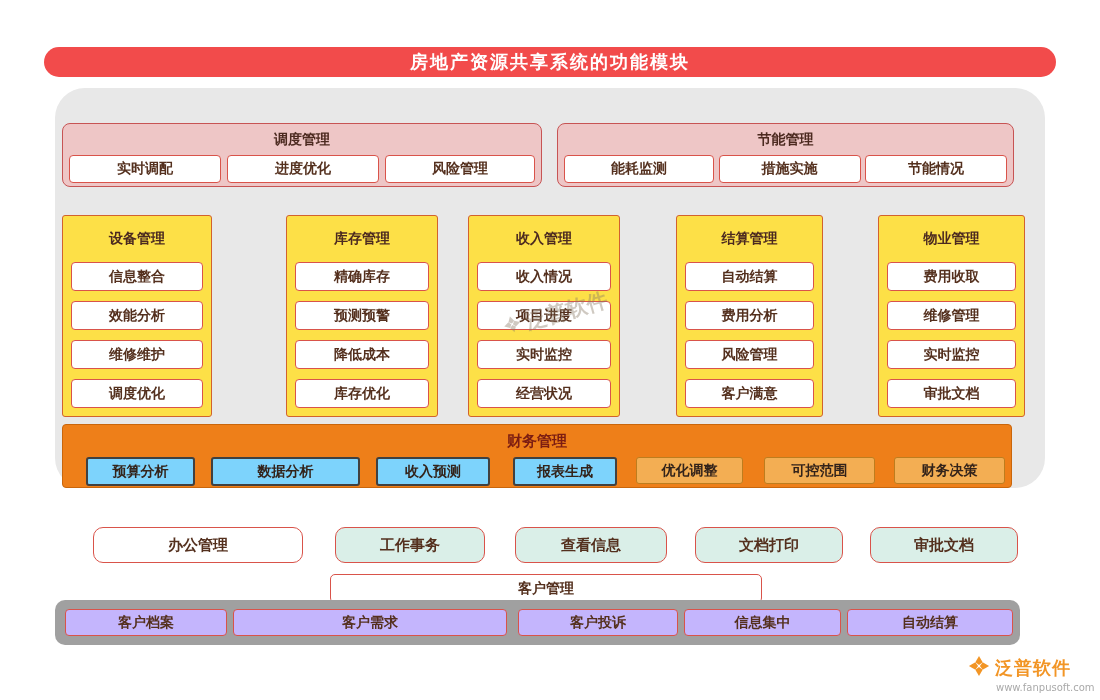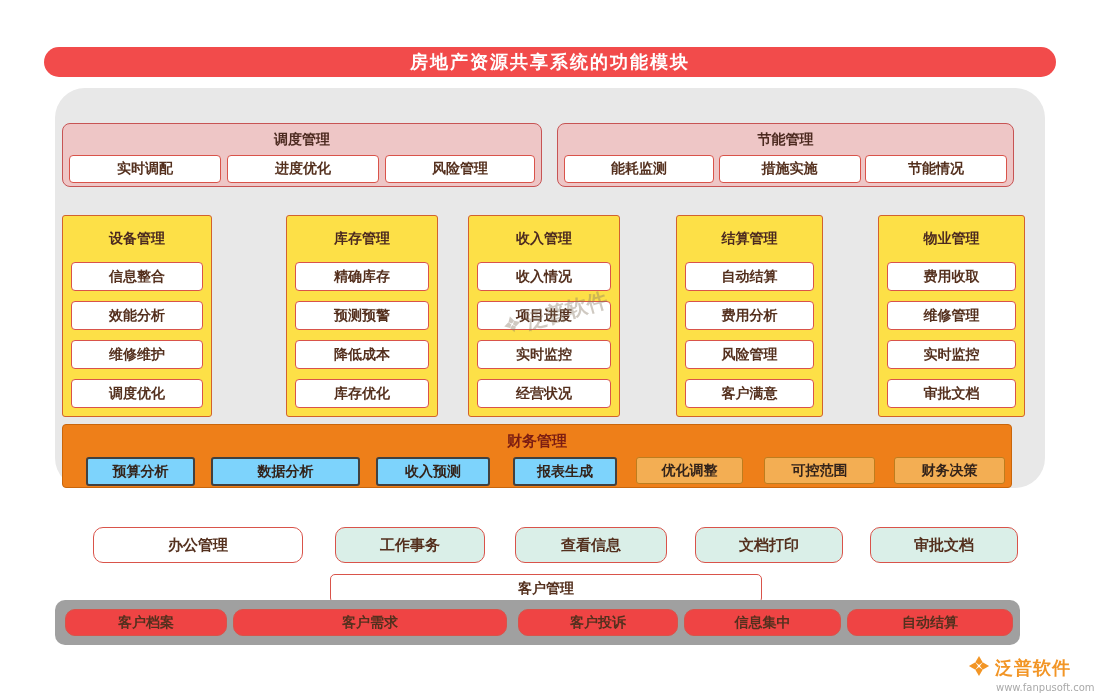--- a/index.html
+++ b/index.html
@@ -47,21 +47,21 @@
     display:flex;align-items:center;justify-content:center;
     font-size:15px;font-weight:bold;color:#54301e;background:#daefe8;}
   .office-btn.primary{background:#ffffff;}
 
   
   .cust-bar{position:absolute;left:330px;top:574px;width:430px;height:27px;background:#ffffff;
     border:1px solid #d9534a;border-radius:5px;display:flex;align-items:center;justify-content:center;
     font-size:14px;font-weight:bold;color:#54301e;}
   .gray-strip{position:absolute;left:55px;top:600px;width:965px;height:45px;
     background:#a0a0a0;border-radius:10px;}
-  .gbox{position:absolute;top:9px;height:25px;background:#ef4444;border:1px solid #d9534a;border-radius:10px;
+  .gbox{position:absolute;top:9px;height:25px;background:#c4b5fd;border:1px solid #d9534a;border-radius:4px;
     display:flex;align-items:center;justify-content:center;font-size:14px;font-weight:bold;color:#54301e;}
 
   
   .wm{position:absolute;left:502px;top:300px;transform:rotate(-16deg);opacity:.4;color:#8a7a66;
     font-size:21px;font-weight:bold;display:flex;align-items:center;gap:5px;pointer-events:none;}
 
   
   .logo{position:absolute;left:968px;top:655px;opacity:.85;}
   .logo-row{display:flex;align-items:center;gap:5px;}
   .logo-txt{color:#f08300;font-size:18px;font-weight:bold;letter-spacing:1px;}

